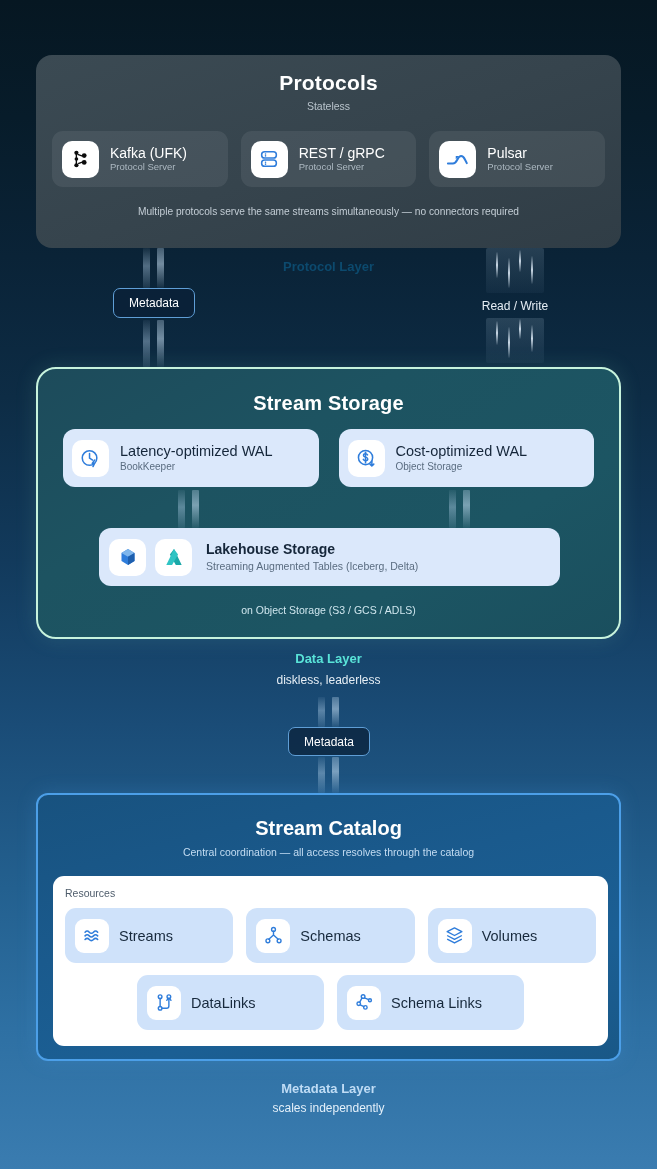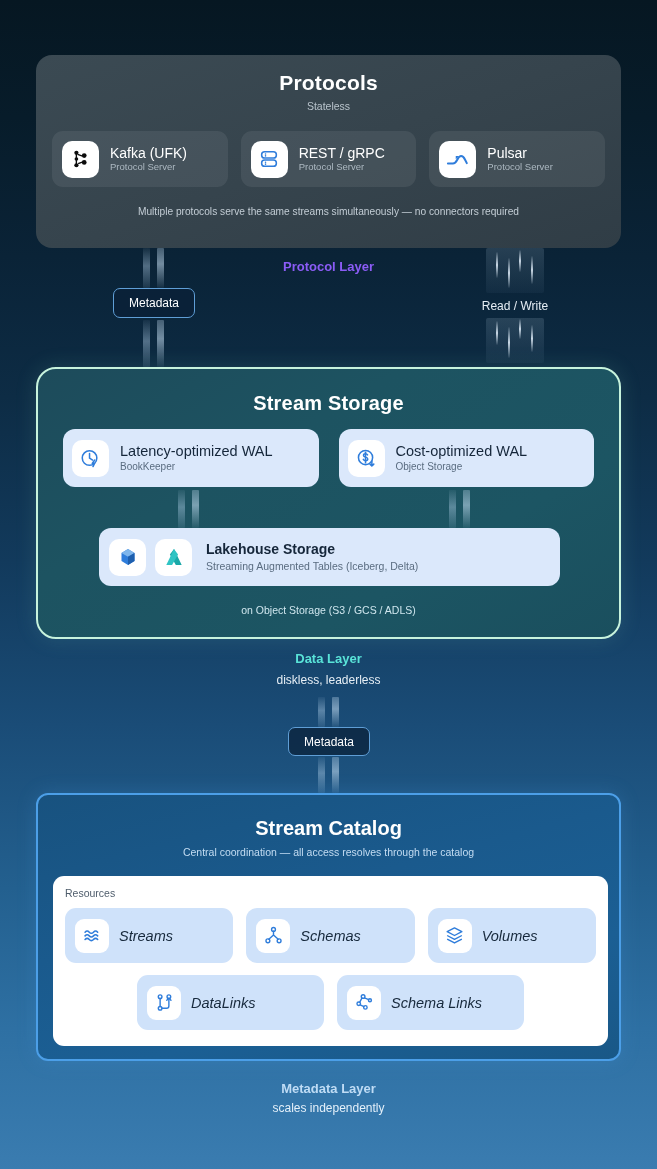--- a/index.html
+++ b/index.html
@@ -73,21 +73,21 @@
     background: linear-gradient(180deg, rgba(190,215,235,0.16), rgba(150,185,215,0.05));
     border-radius: 2px; overflow: hidden;
   }
   .flow-box i {
     position: absolute; width: 2px; border-radius: 2px;
     background: linear-gradient(180deg, rgba(225,240,252,0.05), rgba(230,243,255,0.85), rgba(225,240,252,0.05));
   }
 
   .label-mid {
     position: absolute; text-align: center;
-    color: #8b5cf6; font-size: 13px; font-weight: bold;
+    color: #0c4a6e; font-size: 13px; font-weight: bold;
   }
   .label-sm {
     position: absolute; text-align: center; color: #e6eef5; font-size: 12px;
   }
   .badge {
     position: absolute; border: 1px solid #5f9ed6;
     border-radius: 7px; background: rgba(10,32,55,0.72);
     color: #ffffff; font-size: 12px;
     display: flex; align-items: center; justify-content: center; text-align: right;
   }
@@ -127,21 +127,21 @@
     border: 2px solid #4c9fe8; border-radius: 12px;
     box-shadow: 0 0 20px rgba(80,160,235,0.20);
   }
   .cat-title { text-align: center; color: #fff; font-size: 20px; font-weight: bold; }
   .cat-sub { text-align: center; color: #c3dcf2; font-size: 10.5px; margin-top: 6px; }
   .res-panel {
     position: absolute; left: 15px; top: 81px; width: 555px; height: 170px;
     background: #ffffff; border-radius: 11px; padding: 11px 12px 0 12px;
   }
   .res-label { color: #4e5c6b; font-size: 10.5px; margin-bottom: 9px; }
-  .res-row { display: flex; gap: 13px; justify-content: center; font-style: italic; }
+  .res-row { display: flex; gap: 13px; justify-content: center; }
   .res-row.r2 { margin-top: 12px; }
   .res-card {
     height: 55px; border-radius: 11px; background: #cfe2fa;
     display: flex; align-items: center; gap: 10px; padding: 0 10px;
   }
   .res-row.r1 .res-card { flex: 1; }
   .res-row.r2 .res-card { width: 187px; }
   .res-name { color: #17293c; font-size: 14.5px; }
   .icon-tile.sm { width: 34px; height: 34px; border-radius: 9px; }
 

